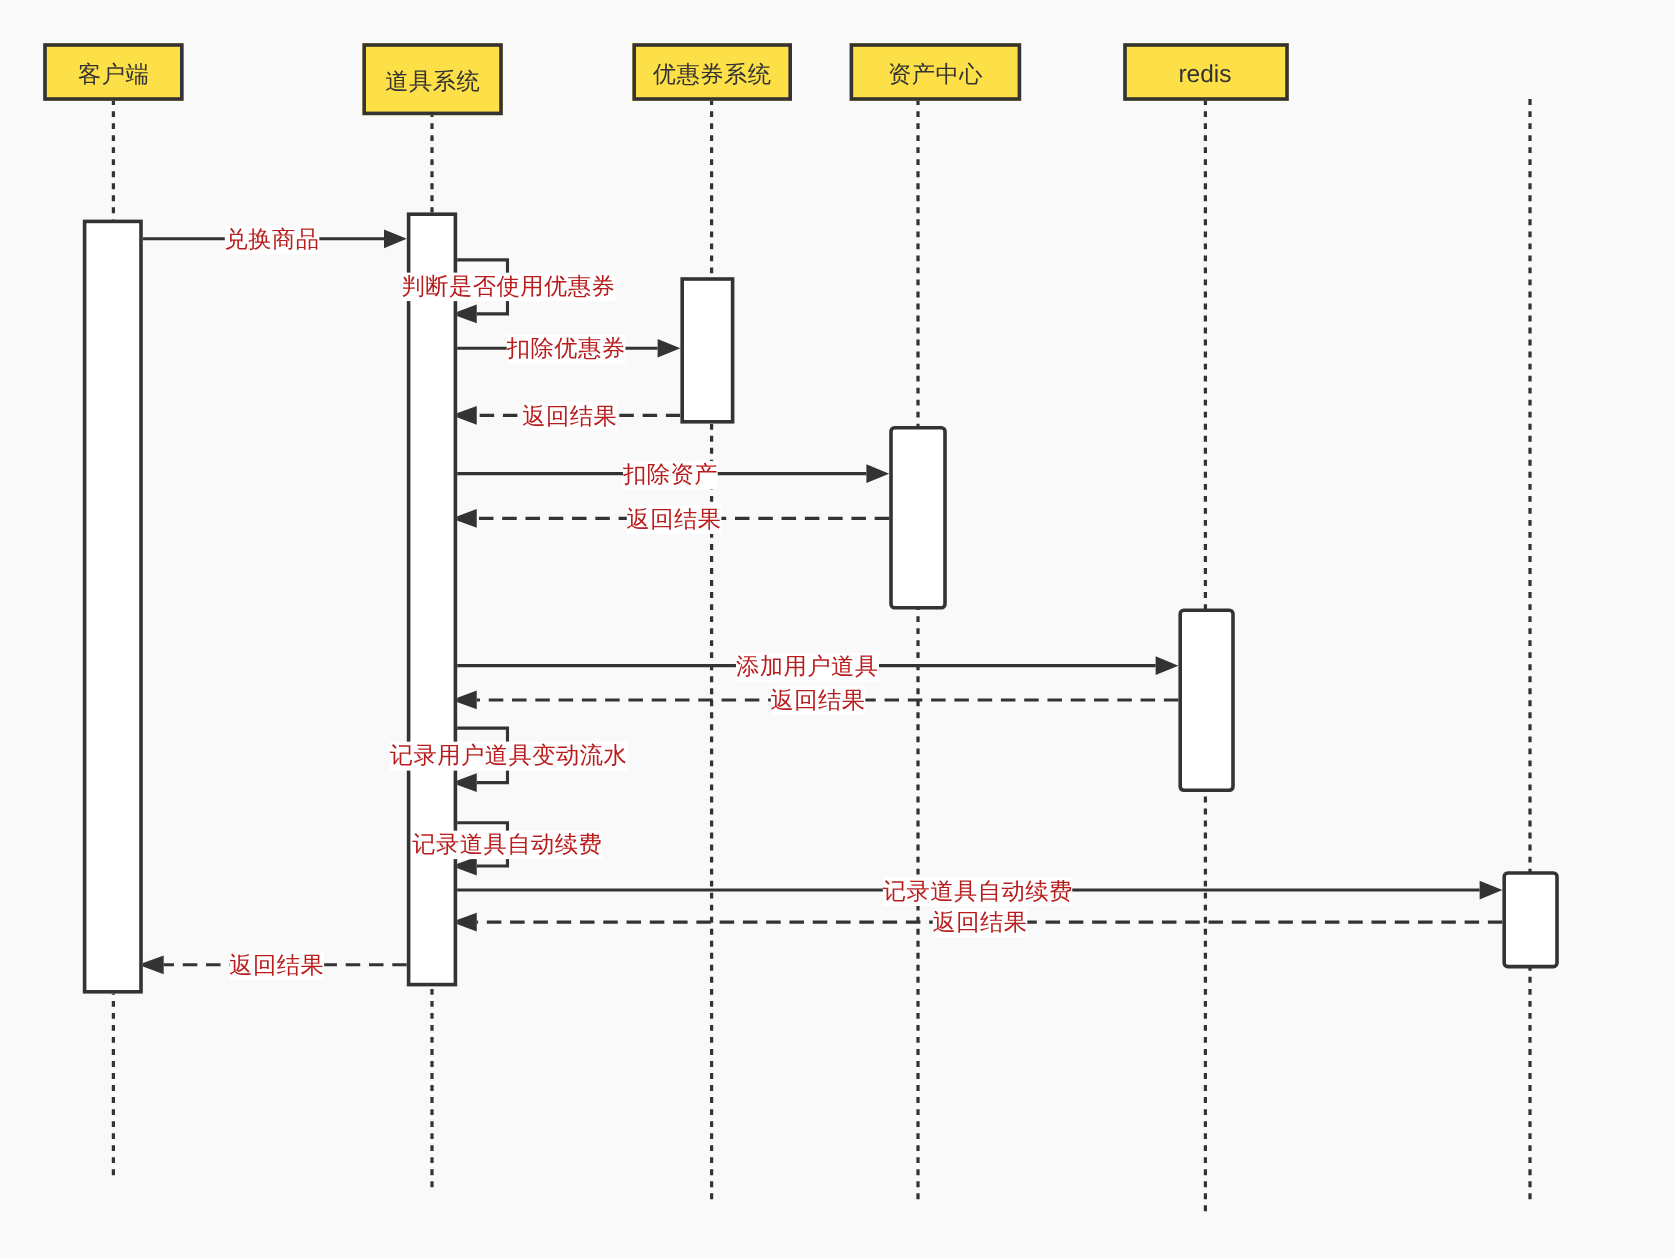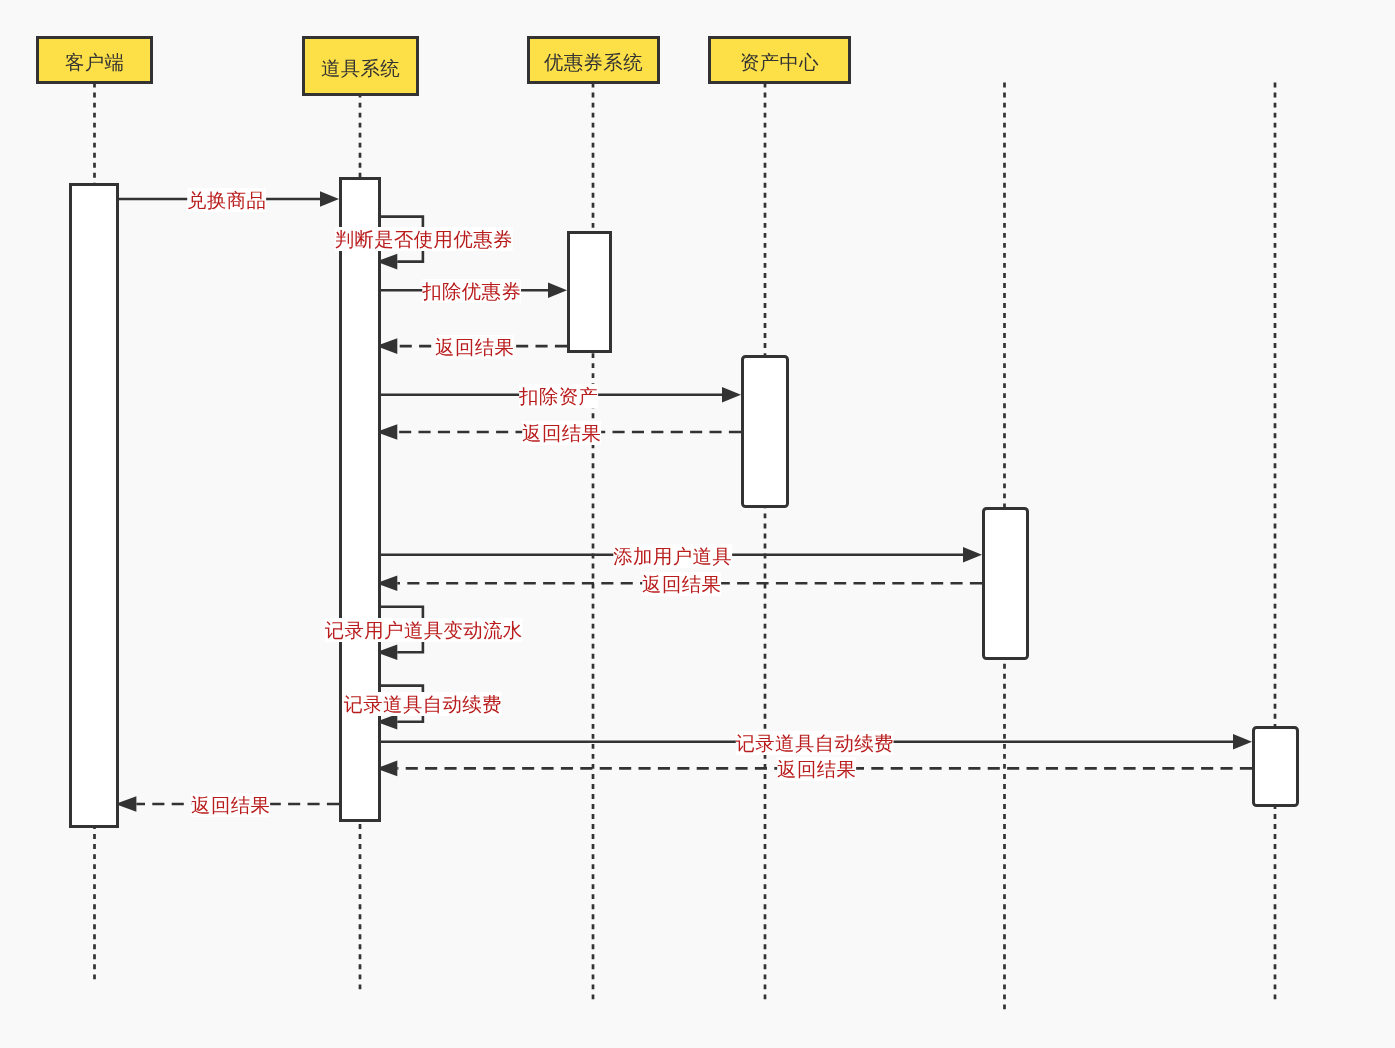--- a/index.html
+++ b/index.html
@@ -102,20 +102,23 @@
     </div>
   <div class="participant" style="left:301.5px;top:36.0px;width:117px;height:60px">
       <span class="plabel">道具系统</span>
     </div>
   <div class="participant" style="left:526.5px;top:36.0px;width:133px;height:48.0px">
       <span class="plabel">优惠券系统</span>
     </div>
   <div class="participant" style="left:708px;top:36.0px;width:143px;height:48.0px">
       <span class="plabel">资产中心</span>
     </div>
+  <div class="participant" style="left:935.5px;top:36.0px;width:138px;height:48.0px">
+      <span class="plabel latin">redis</span>
+    </div>
   <div class="activation" style="left:69.3px;top:183.0px;width:50.2px;height:644.9px;border-radius:0"></div>
   <div class="activation" style="left:339px;top:176.9px;width:42px;height:645.1px;border-radius:0"></div>
   <div class="activation" style="left:567px;top:230.9px;width:45px;height:121.9px;border-radius:0"></div>
   <div class="activation" style="left:740.9px;top:355.1px;width:48px;height:153.4px;border-radius:4.5px"></div>
   <div class="activation" style="left:982px;top:507.2px;width:46.5px;height:152.8px;border-radius:4.5px"></div>
   <div class="activation" style="left:1252px;top:725.9px;width:47px;height:81.0px;border-radius:4.5px"></div>
   <div class="msglabel" style="left:226.4px;top:199.9px"><span>兑换商品</span></div>
   <div class="msglabel" style="left:422.7px;top:239.10000000000002px"><span>判断是否使用优惠券</span></div>
   <div class="msglabel" style="left:471.3px;top:291.09999999999997px"><span>扣除优惠券</span></div>
   <div class="msglabel" style="left:474.0px;top:347.0px"><span>返回结果</span></div>

